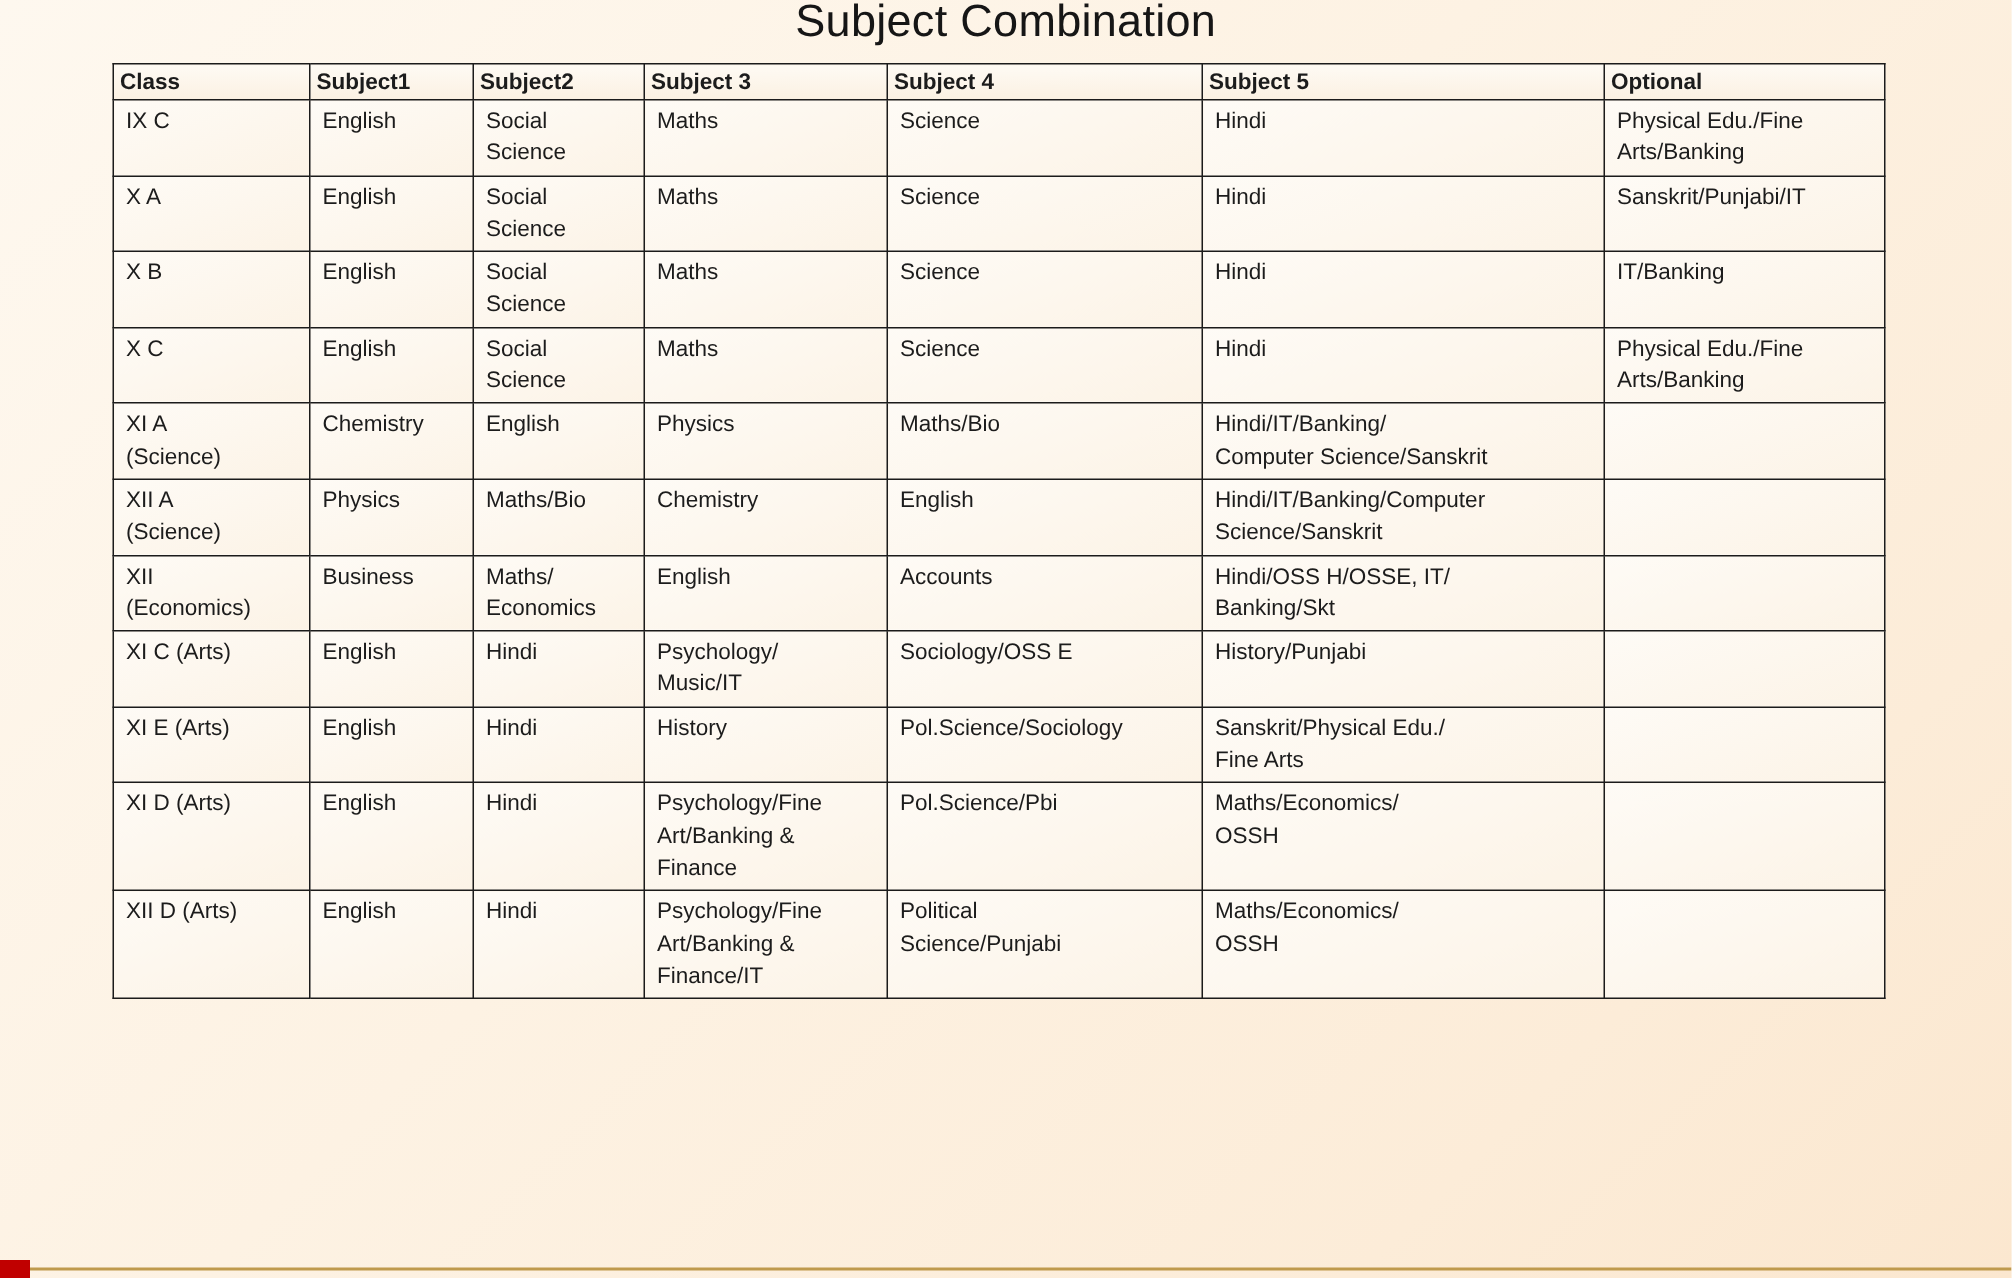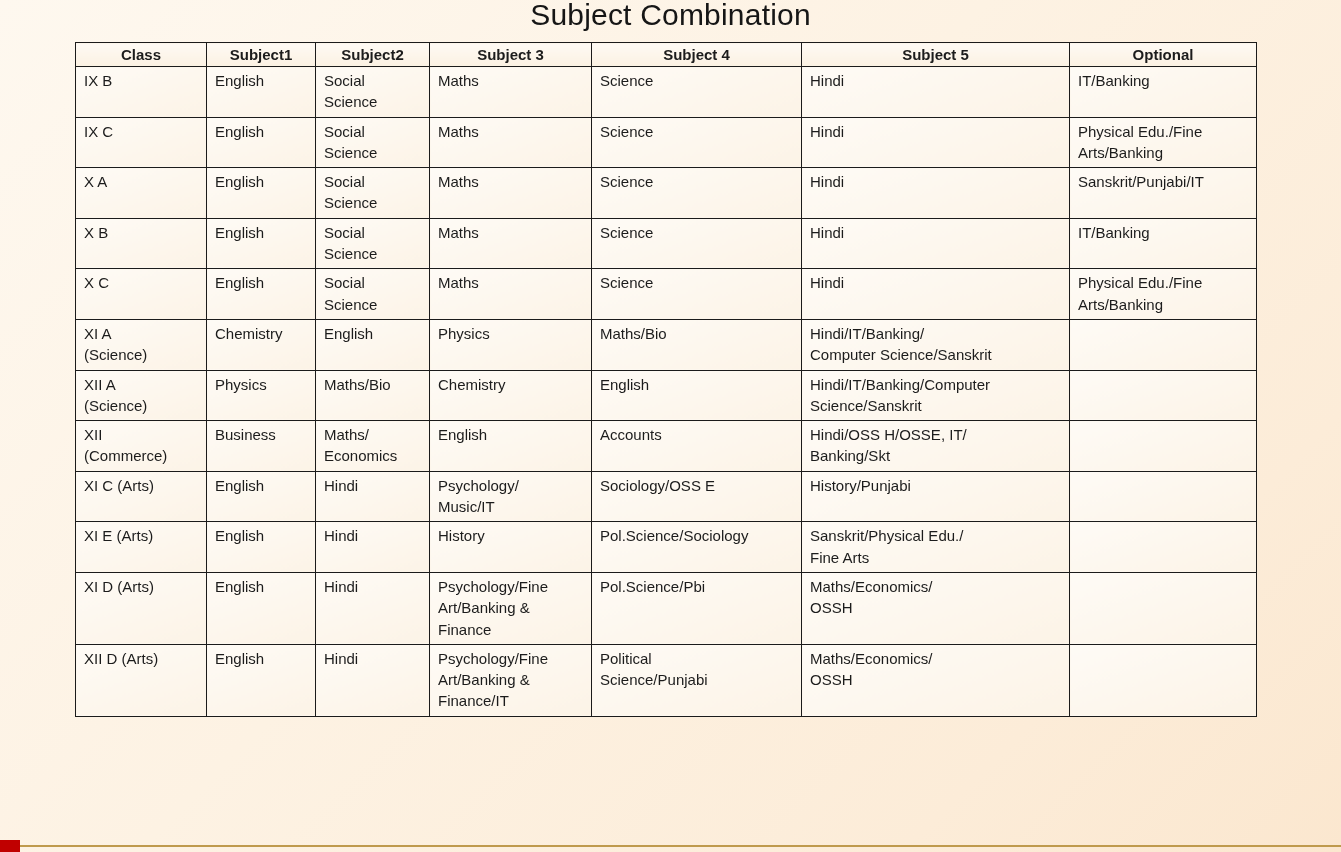--- a/index.html
+++ b/index.html
@@ -43,21 +43,21 @@
   table.subjects th,
   table.subjects td {
     border: 1px solid #1b1b1b;
     font-size: 15px;
     white-space: pre-line;
     overflow: hidden;
   }
   table.subjects th {
     height: 21px;
     padding: 1px 4px;
-    text-align: center;
+    text-align: left;
     vertical-align: middle;
     font-weight: bold;
     background: linear-gradient(180deg, #fefaf4 0%, #fbf1e2 100%);
   }
   table.subjects td {
     height: 42px;
     padding: 3px 8px 4px 8px;
     text-align: left;
     vertical-align: top;
     line-height: 1.42;
@@ -100,30 +100,20 @@
           <th>Subject1</th>
           <th>Subject2</th>
           <th>Subject 3</th>
           <th>Subject 4</th>
           <th>Subject 5</th>
           <th>Optional</th>
         </tr>
     </thead>
     <tbody id="table-body">
         <tr>
-          <td>IX B</td>
-          <td>English</td>
-          <td>Social
-Science</td>
-          <td>Maths</td>
-          <td>Science</td>
-          <td>Hindi</td>
-          <td>IT/Banking</td>
-        </tr>
-        <tr>
           <td>IX C</td>
           <td>English</td>
           <td>Social
 Science</td>
           <td>Maths</td>
           <td>Science</td>
           <td>Hindi</td>
           <td>Physical Edu./Fine
 Arts/Banking</td>
         </tr>
@@ -175,21 +165,21 @@
           <td>Physics</td>
           <td>Maths/Bio</td>
           <td>Chemistry</td>
           <td>English</td>
           <td>Hindi/IT/Banking/Computer
 Science/Sanskrit</td>
           <td></td>
         </tr>
         <tr>
           <td>XII
-(Commerce)</td>
+(Economics)</td>
           <td>Business</td>
           <td>Maths/
 Economics</td>
           <td>English</td>
           <td>Accounts</td>
           <td>Hindi/OSS H/OSSE, IT/
 Banking/Skt</td>
           <td></td>
         </tr>
         <tr>

